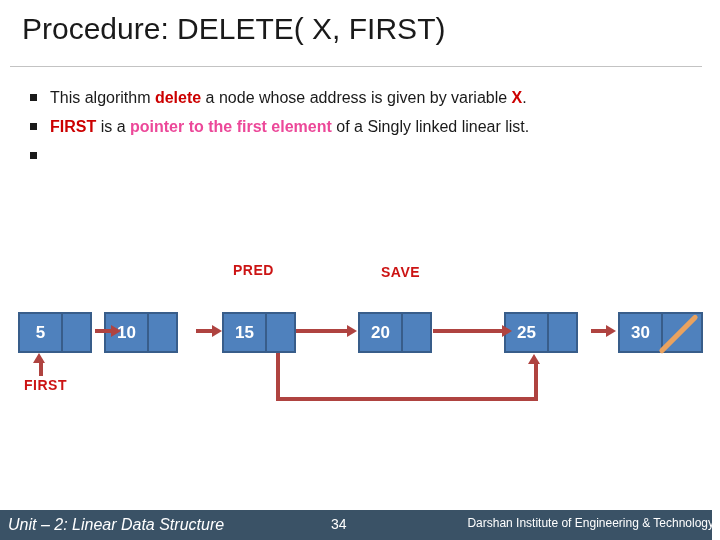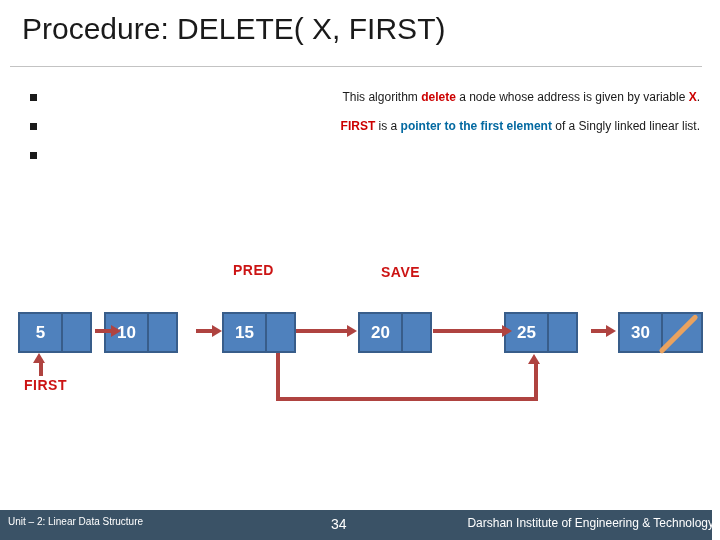--- a/index.html
+++ b/index.html
@@ -11,27 +11,27 @@
   .title{
     position:absolute;left:22px;top:12px;width:680px;
     font-size:30px;font-weight:400;letter-spacing:0px;color:#1a1a1a;white-space:nowrap;
   }
   .title-rule{
     position:absolute;left:10px;right:10px;top:66px;height:0;
     border-top:1.5px solid #c3c3c3;
   }
   
   .bullets{position:absolute;left:30px;top:83px;width:670px;}
-  .bullet-row{display:flex;align-items:flex-start;height:29px;line-height:29px;font-size:12px;justify-content:space-between;}
+  .bullet-row{display:flex;align-items:flex-start;height:29px;line-height:29px;font-size:16px;}
   .bullet-marker{
     width:7px;height:7px;background:#1a1a1a;margin:11px 13px 0 0;flex:0 0 7px;
   }
   .bullet-text{white-space:nowrap;}
   .seg-r{color:#cc0000;font-weight:bold;}
-  .seg-b{font-weight:bold;color:#0369a1;}
+  .seg-b{font-weight:bold;color:#ec4899;}
   .seg-n{color:#1a1a1a;}
   
   .diagram{position:absolute;left:0;top:250px;width:720px;height:220px;}
   .dlabel{position:absolute;font-size:14px;font-weight:bold;color:#cc1414;letter-spacing:0.5px;}
   .label-pred{left:233px;top:12px;}
   .label-save{left:381px;top:14px;}
   .label-first{left:24px;top:127px;}
   .node{
     position:absolute;top:62px;height:41px;display:flex;
     background:#4f81bd;border:2.5px solid #385d8a;box-sizing:border-box;
@@ -70,21 +70,21 @@
   .elbow-h{position:absolute;left:276px;top:147px;width:262px;height:4px;background:#af4340;}
   .elbow-v2{left:534px;top:113px;height:38px;}
   .elbow-head{left:528px;top:104px;}
   
   .first-line{left:39px;top:112px;height:14px;}
   .first-head{left:33px;top:103px;}
   
   .footer{
     position:absolute;left:0;bottom:0;width:720px;height:30px;background:#3a5266;color:#ffffff;
   }
-  .footer-left{position:absolute;left:8px;top:6px;font-size:10px;}
+  .footer-left{position:absolute;left:8px;top:6px;font-size:16px;font-style:italic;}
   .footer-page{position:absolute;left:331px;top:6px;font-size:14px;}
   .footer-right{position:absolute;right:6px;top:6px;font-size:12px;}
 </style>
 </head>
 <body>
 
 <div class="slide">
 
   <div class="title">Procedure: DELETE( X, FIRST)</div>
   <div class="title-rule"></div>

